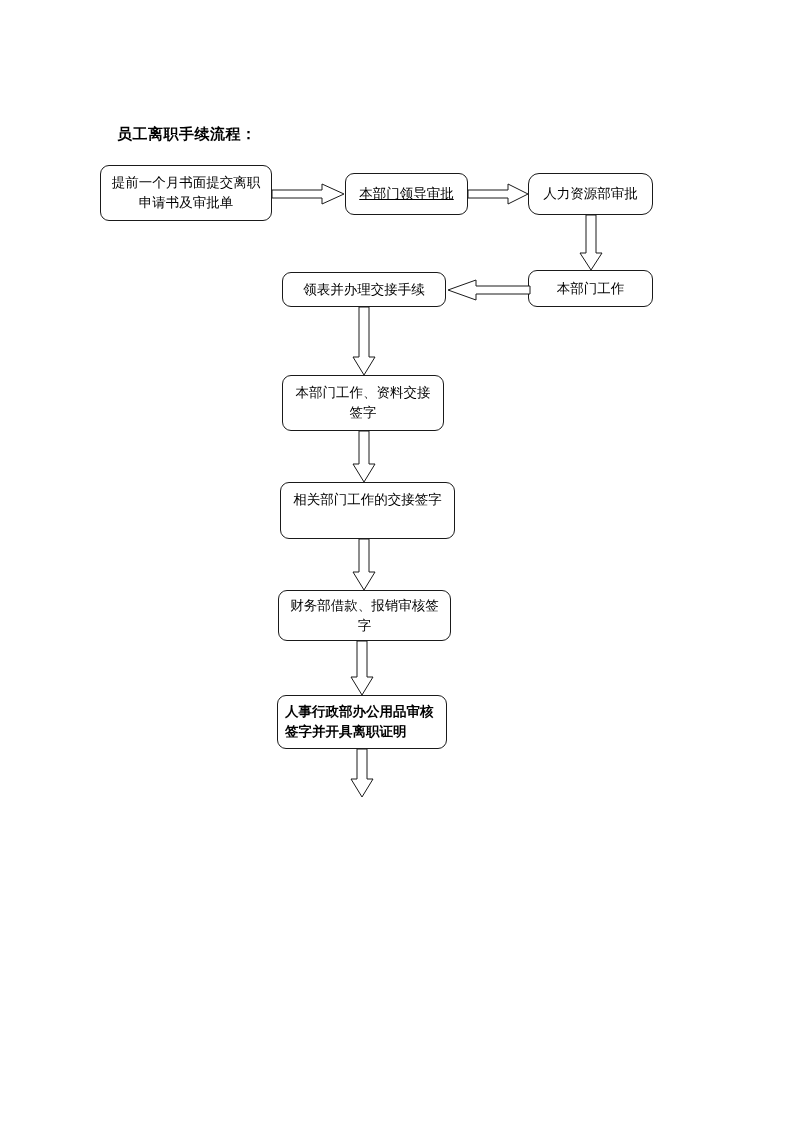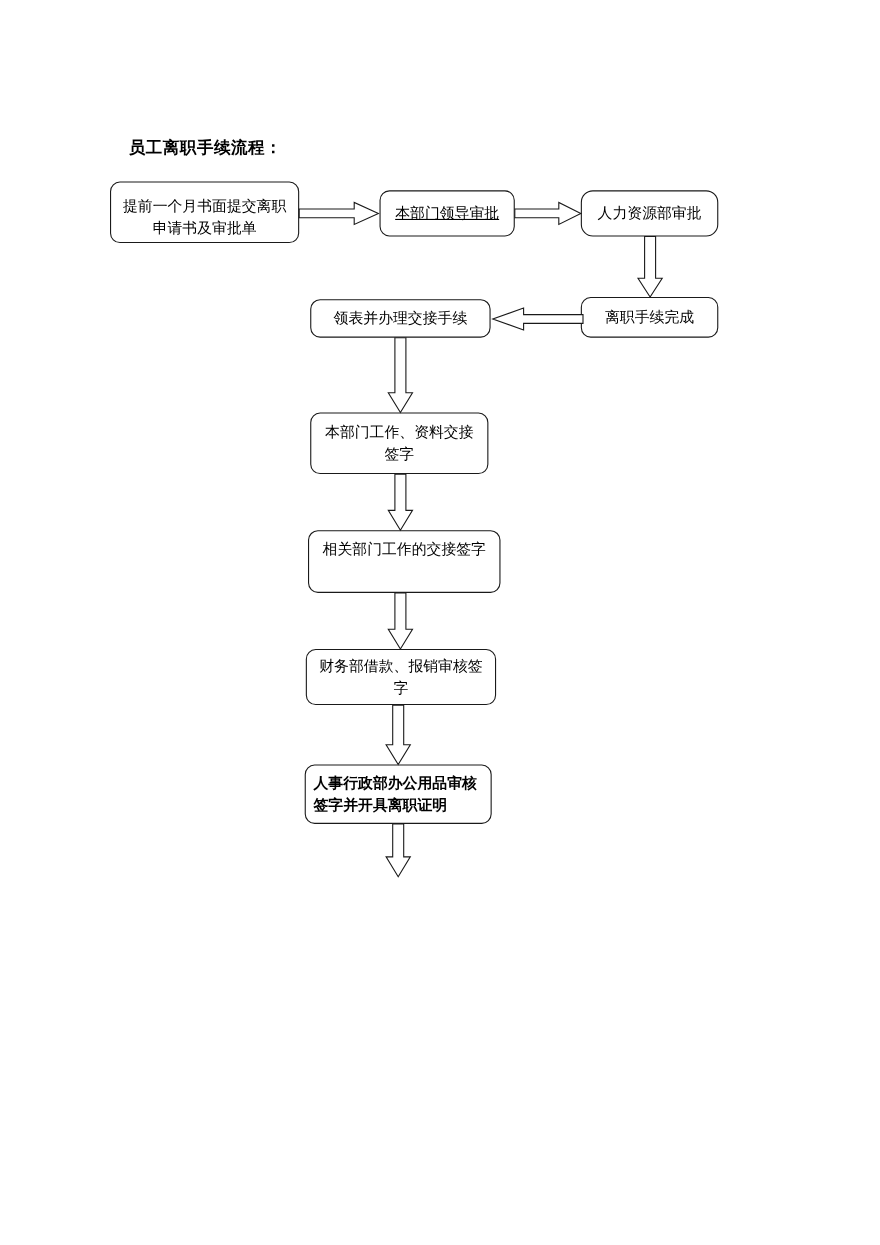--- a/index.html
+++ b/index.html
@@ -78,35 +78,35 @@
     stroke-linejoin: miter;
   }
 </style>
 </head>
 <body>
 
 <div id="page">
 
   <div class="title">员工离职手续流程：</div>
 
-  <div class="node" style="left:100px; top:153px; width:172px; height:56px;align-items:flex-end;">
+  <div class="node" style="left:100px; top:153px; width:172px; height:56px;">
     <span class="txt">提前一个月书面提交离职
 申请书及审批单</span>
   </div>
 
   <div class="node" style="left:345px; top:161px; width:123px; height:42px;text-decoration:underline;">
     <span class="txt">本部门领导审批</span>
   </div>
 
   <div class="node" style="left:528px; top:161px; width:125px; height:42px;border-radius:11px;">
     <span class="txt">人力资源部审批</span>
   </div>
 
   <div class="node" style="left:528px; top:258px; width:125px; height:37px;">
-    <span class="txt">离职手续完成</span>
+    <span class="txt">本部门工作</span>
   </div>
 
   <div class="node" style="left:282px; top:260px; width:164px; height:35px;">
     <span class="txt">领表并办理交接手续</span>
   </div>
 
   <div class="node" style="left:282px; top:363px; width:162px; height:56px;">
     <span class="txt">本部门工作、资料交接
 签字</span>
   </div>

